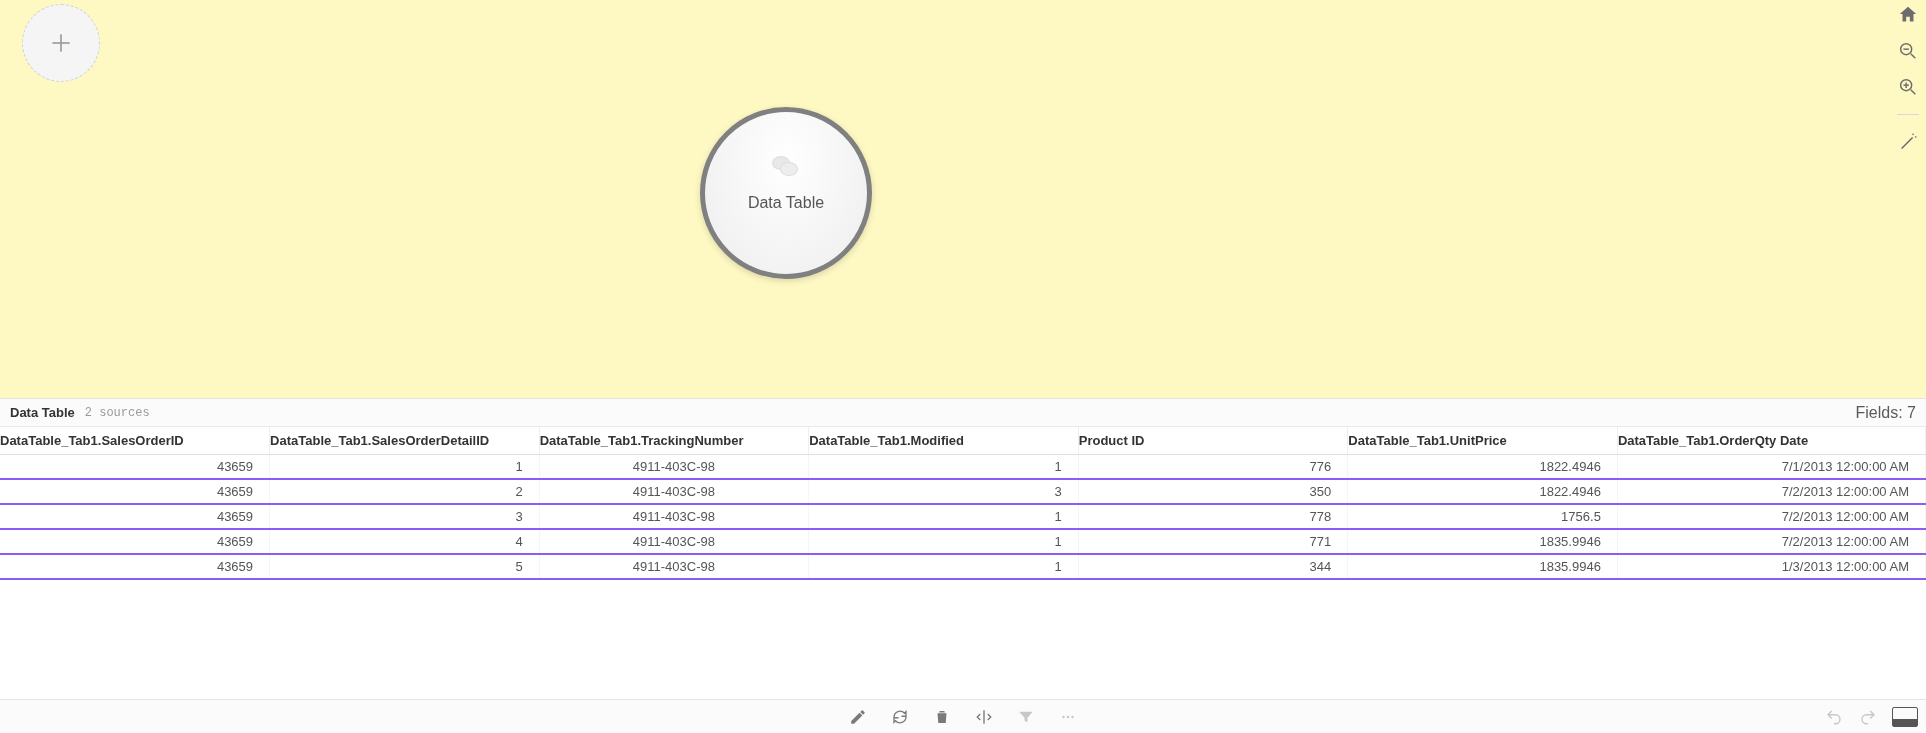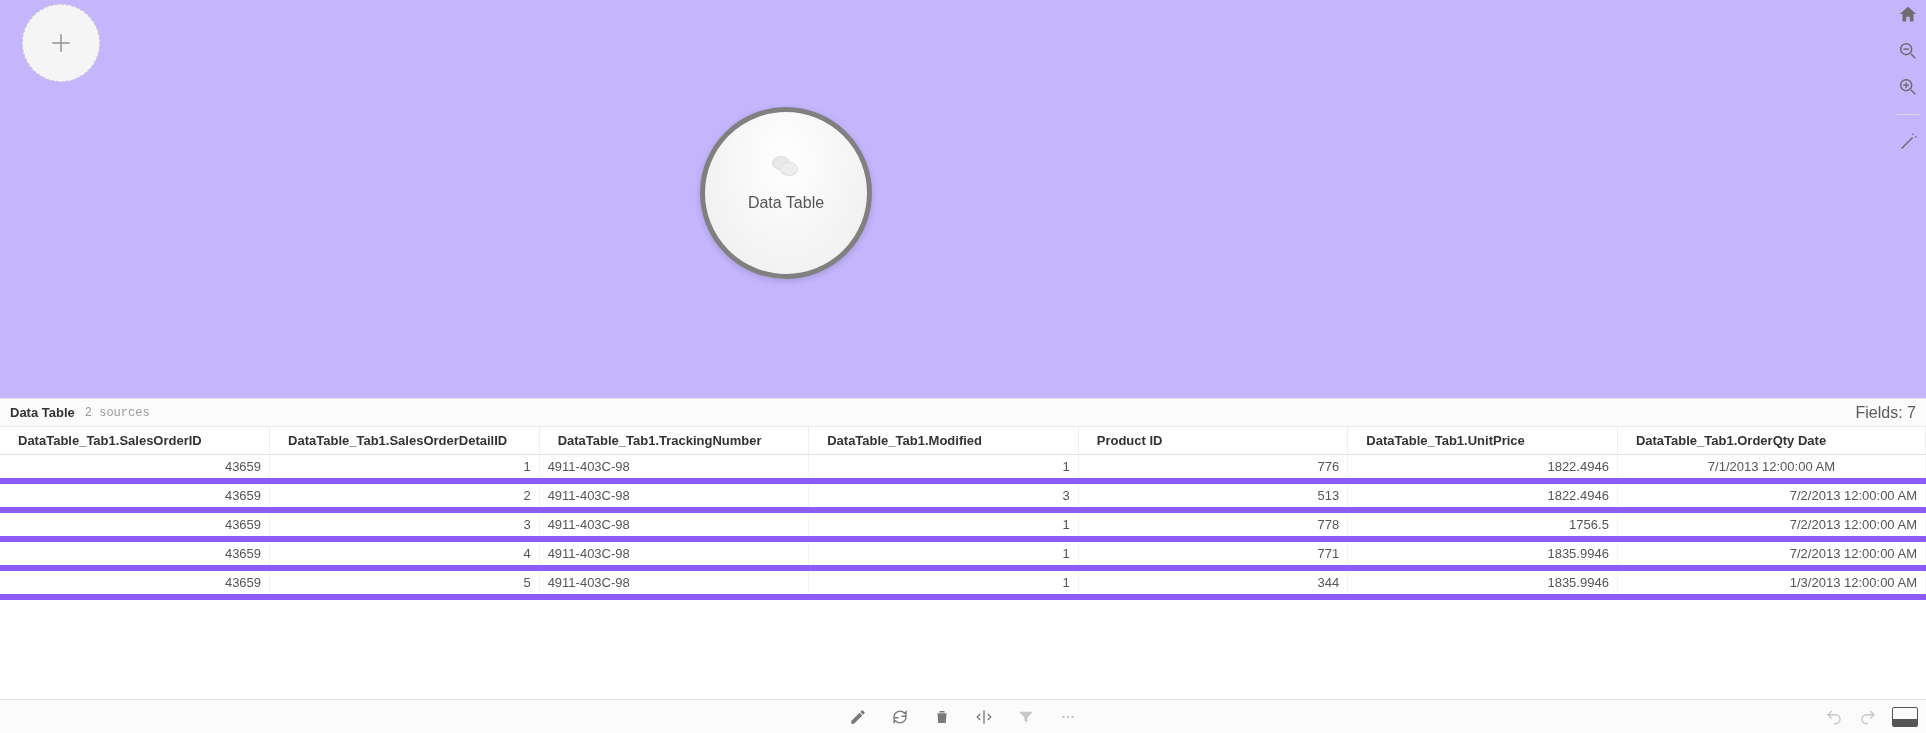--- a/index.html
+++ b/index.html
@@ -2,21 +2,21 @@
 <html><head>
 <meta charset="utf-8">
 <style>
   * { box-sizing: border-box; margin: 0; padding: 0; }
   html, body { width: 100%; height: 100%; font-family: Arial, Helvetica, sans-serif; background: #f0f0f0; color: #333; }
   body { display: flex; flex-direction: row; width: 1926px; height: 733px; overflow: hidden; position: relative; }
 
   .canvas-area {
     flex: 1;
     position: relative;
-    background: #c4b5fd;
+    background: #fef9c3;
     height: 100%;
   }
 
   
   .add-bubble {
     position: absolute;
     top: 4px; left: 22px;
     width: 78px; height: 78px;
     border: 1.5px dashed #cfcfcf;
     border-radius: 50%;
@@ -106,40 +106,40 @@
   table.data-table {
     width: 100%;
     border-collapse: collapse;
     table-layout: fixed;
     font-size: 13px;
   }
   table.data-table th {
     text-align:left;
     font-weight: bold;
     font-size: 13px;
-    padding: 6px 18px;
+    padding: 6px 0;
     border-bottom: 1px solid #e0e0e0;
     border-right: 1px solid #efefef;
     background: #fff;
     color:#333;
     white-space: nowrap;
     overflow:hidden;
     text-overflow: ellipsis;
   }
   table.data-table td {
-    padding: 4px 8px;
-    border-bottom: 6px solid #8b5cf6;
+    padding: 4px 16px;
+    border-bottom: 2px solid #8b5cf6;
     border-right: 1px solid #f5f5f5;
     white-space: nowrap;
     overflow:hidden;
     text-overflow: ellipsis;
     color:#555;
   }
   table.data-table td.num { text-align: right; }
-  table.data-table td.txt { text-align: left; }
+  table.data-table td.txt { text-align: center; }
 
   
   .bottom-bar {
     position:absolute;
     left:0; right:0; bottom:0;
     height:34px;
     background:#fbfbfb;
     border-top:1px solid #e3e3e3;
     display:flex;
     align-items:center;
@@ -248,28 +248,28 @@
             </tr>
           </thead>
         <tbody id="body-rows">
             <tr>
               <td class="num">43659</td>
               <td class="num">1</td>
               <td class="txt">4911-403C-98</td>
               <td class="num">1</td>
               <td class="num">776</td>
               <td class="num">1822.4946</td>
-              <td class="num" style="text-align: center;">7/1/2013 12:00:00 AM</td>
+              <td class="num" style="text-align: right;">7/1/2013 12:00:00 AM</td>
             </tr>
             <tr>
               <td class="num">43659</td>
               <td class="num">2</td>
               <td class="txt">4911-403C-98</td>
               <td class="num">3</td>
-              <td class="num">513</td>
+              <td class="num">350</td>
               <td class="num">1822.4946</td>
               <td class="num" style="text-align: right;">7/2/2013 12:00:00 AM</td>
             </tr>
             <tr>
               <td class="num">43659</td>
               <td class="num">3</td>
               <td class="txt">4911-403C-98</td>
               <td class="num">1</td>
               <td class="num">778</td>
               <td class="num">1756.5</td>

